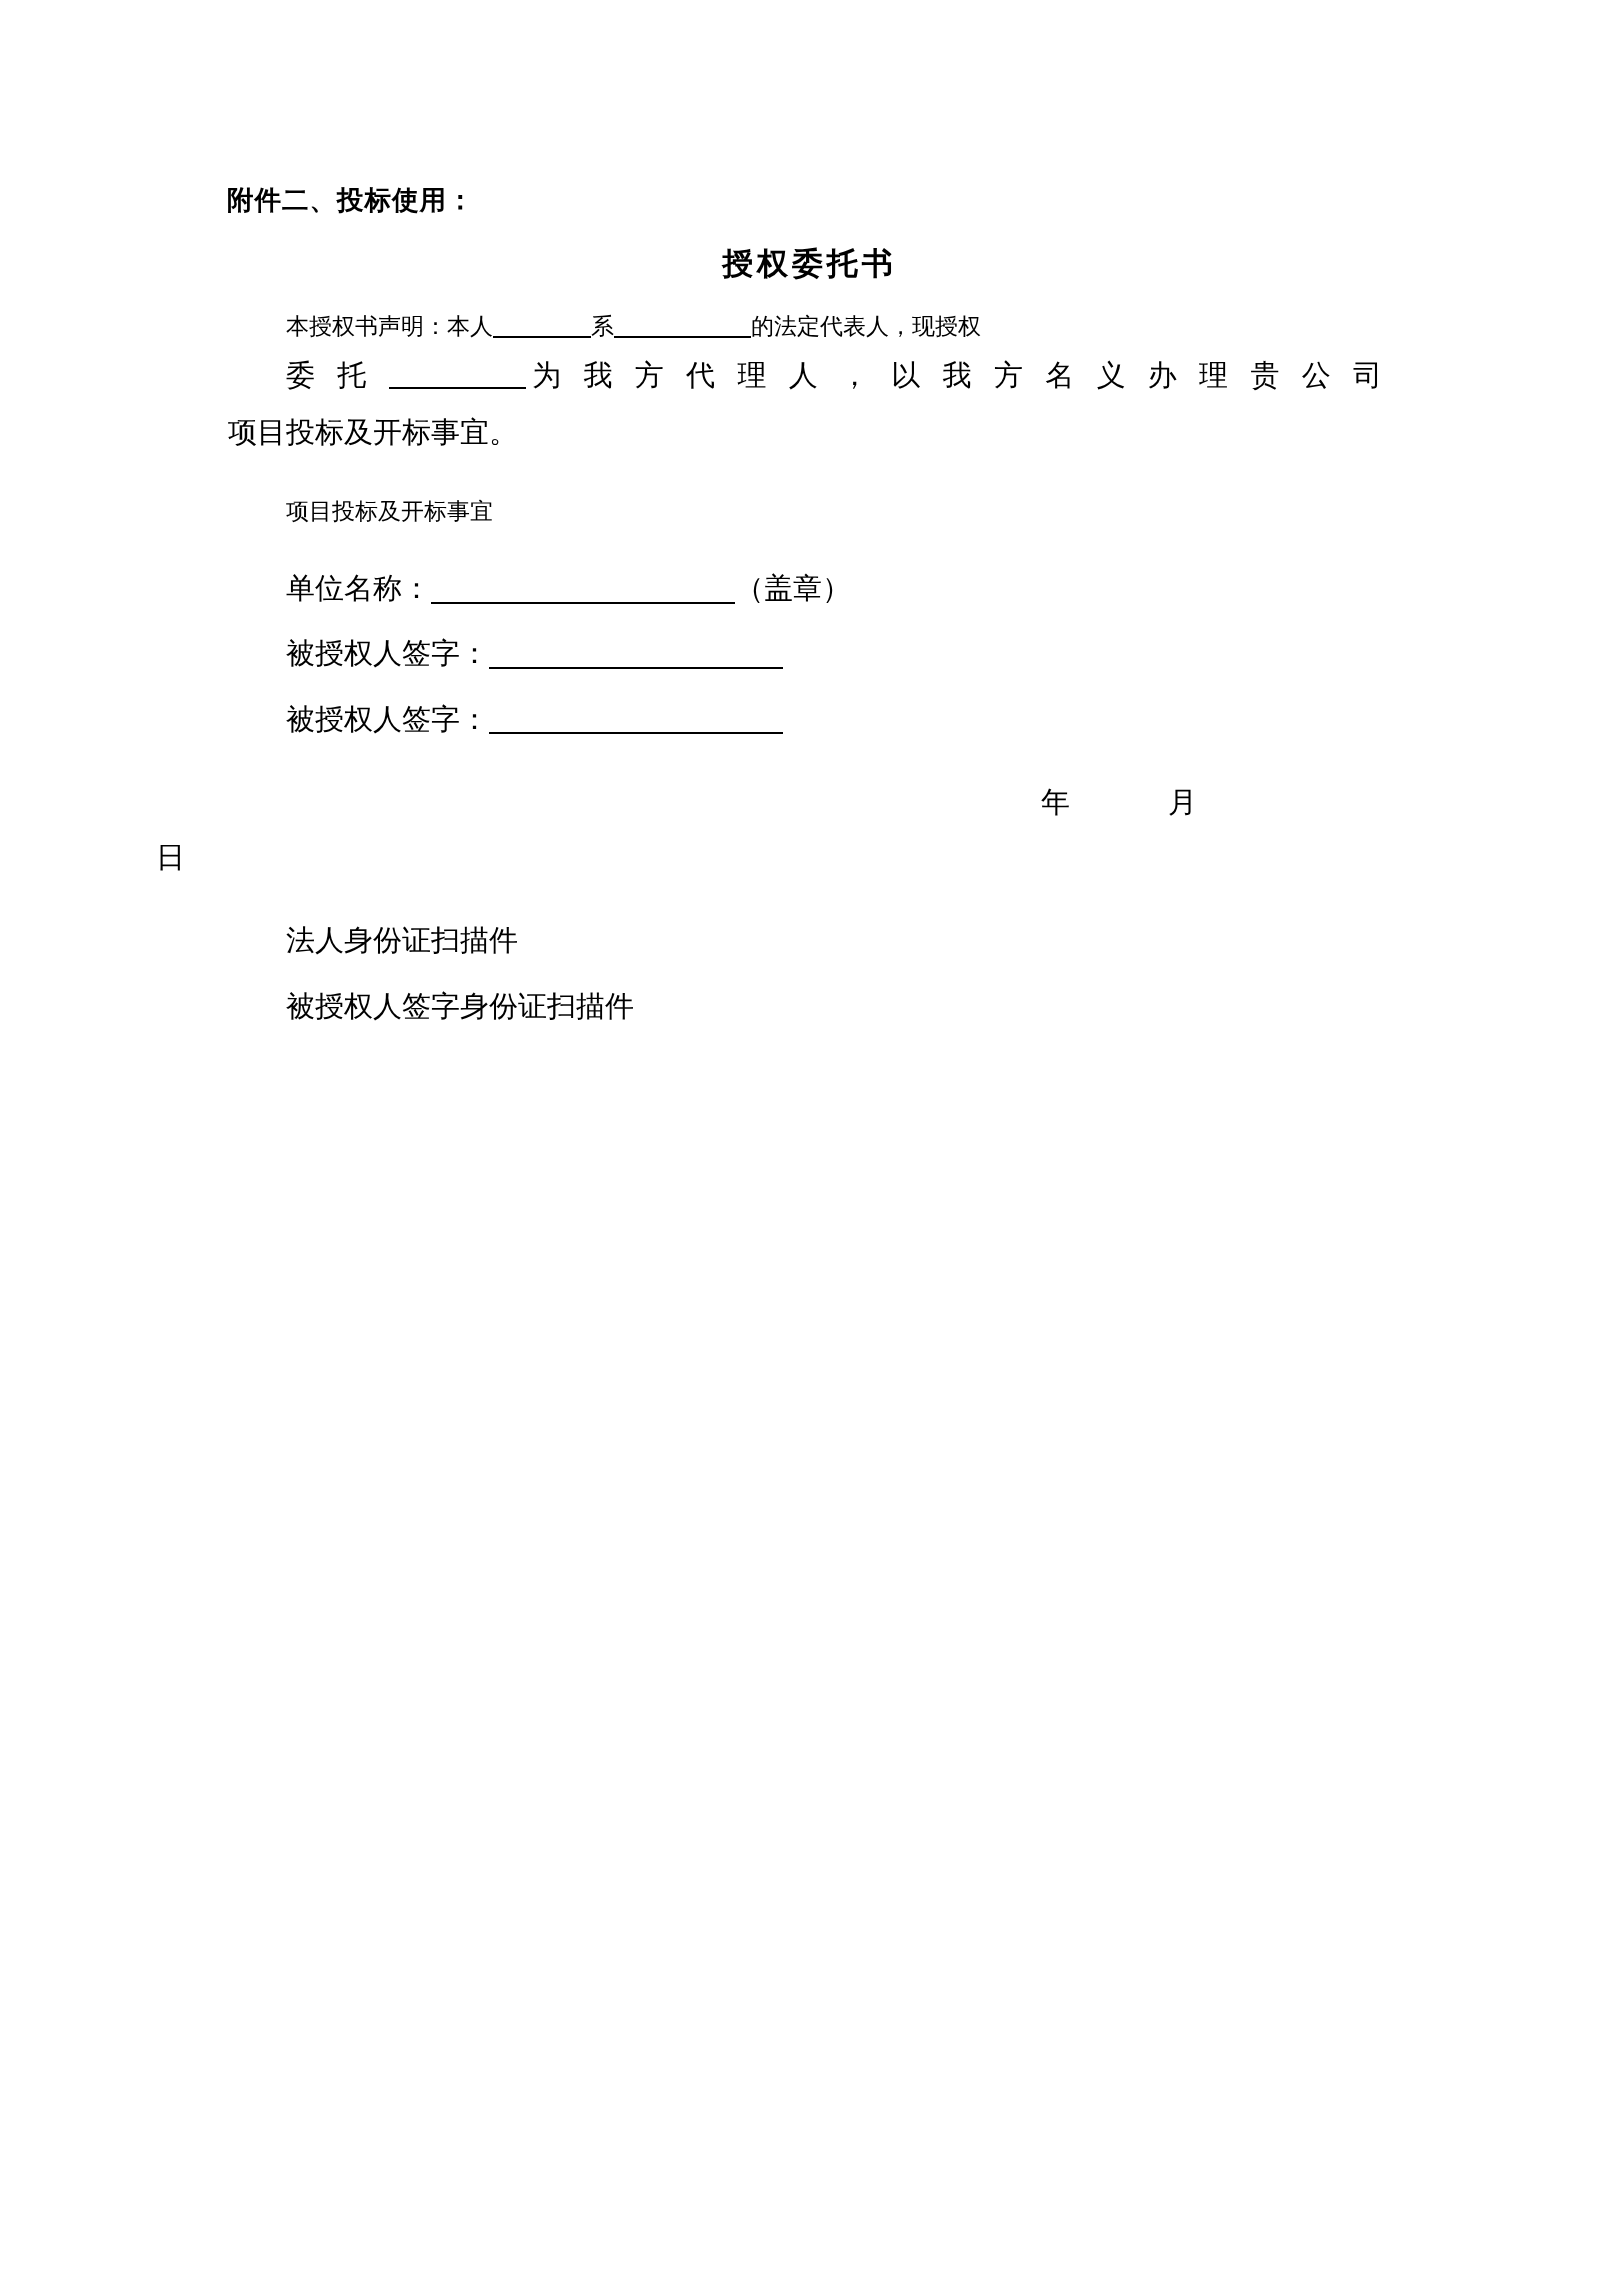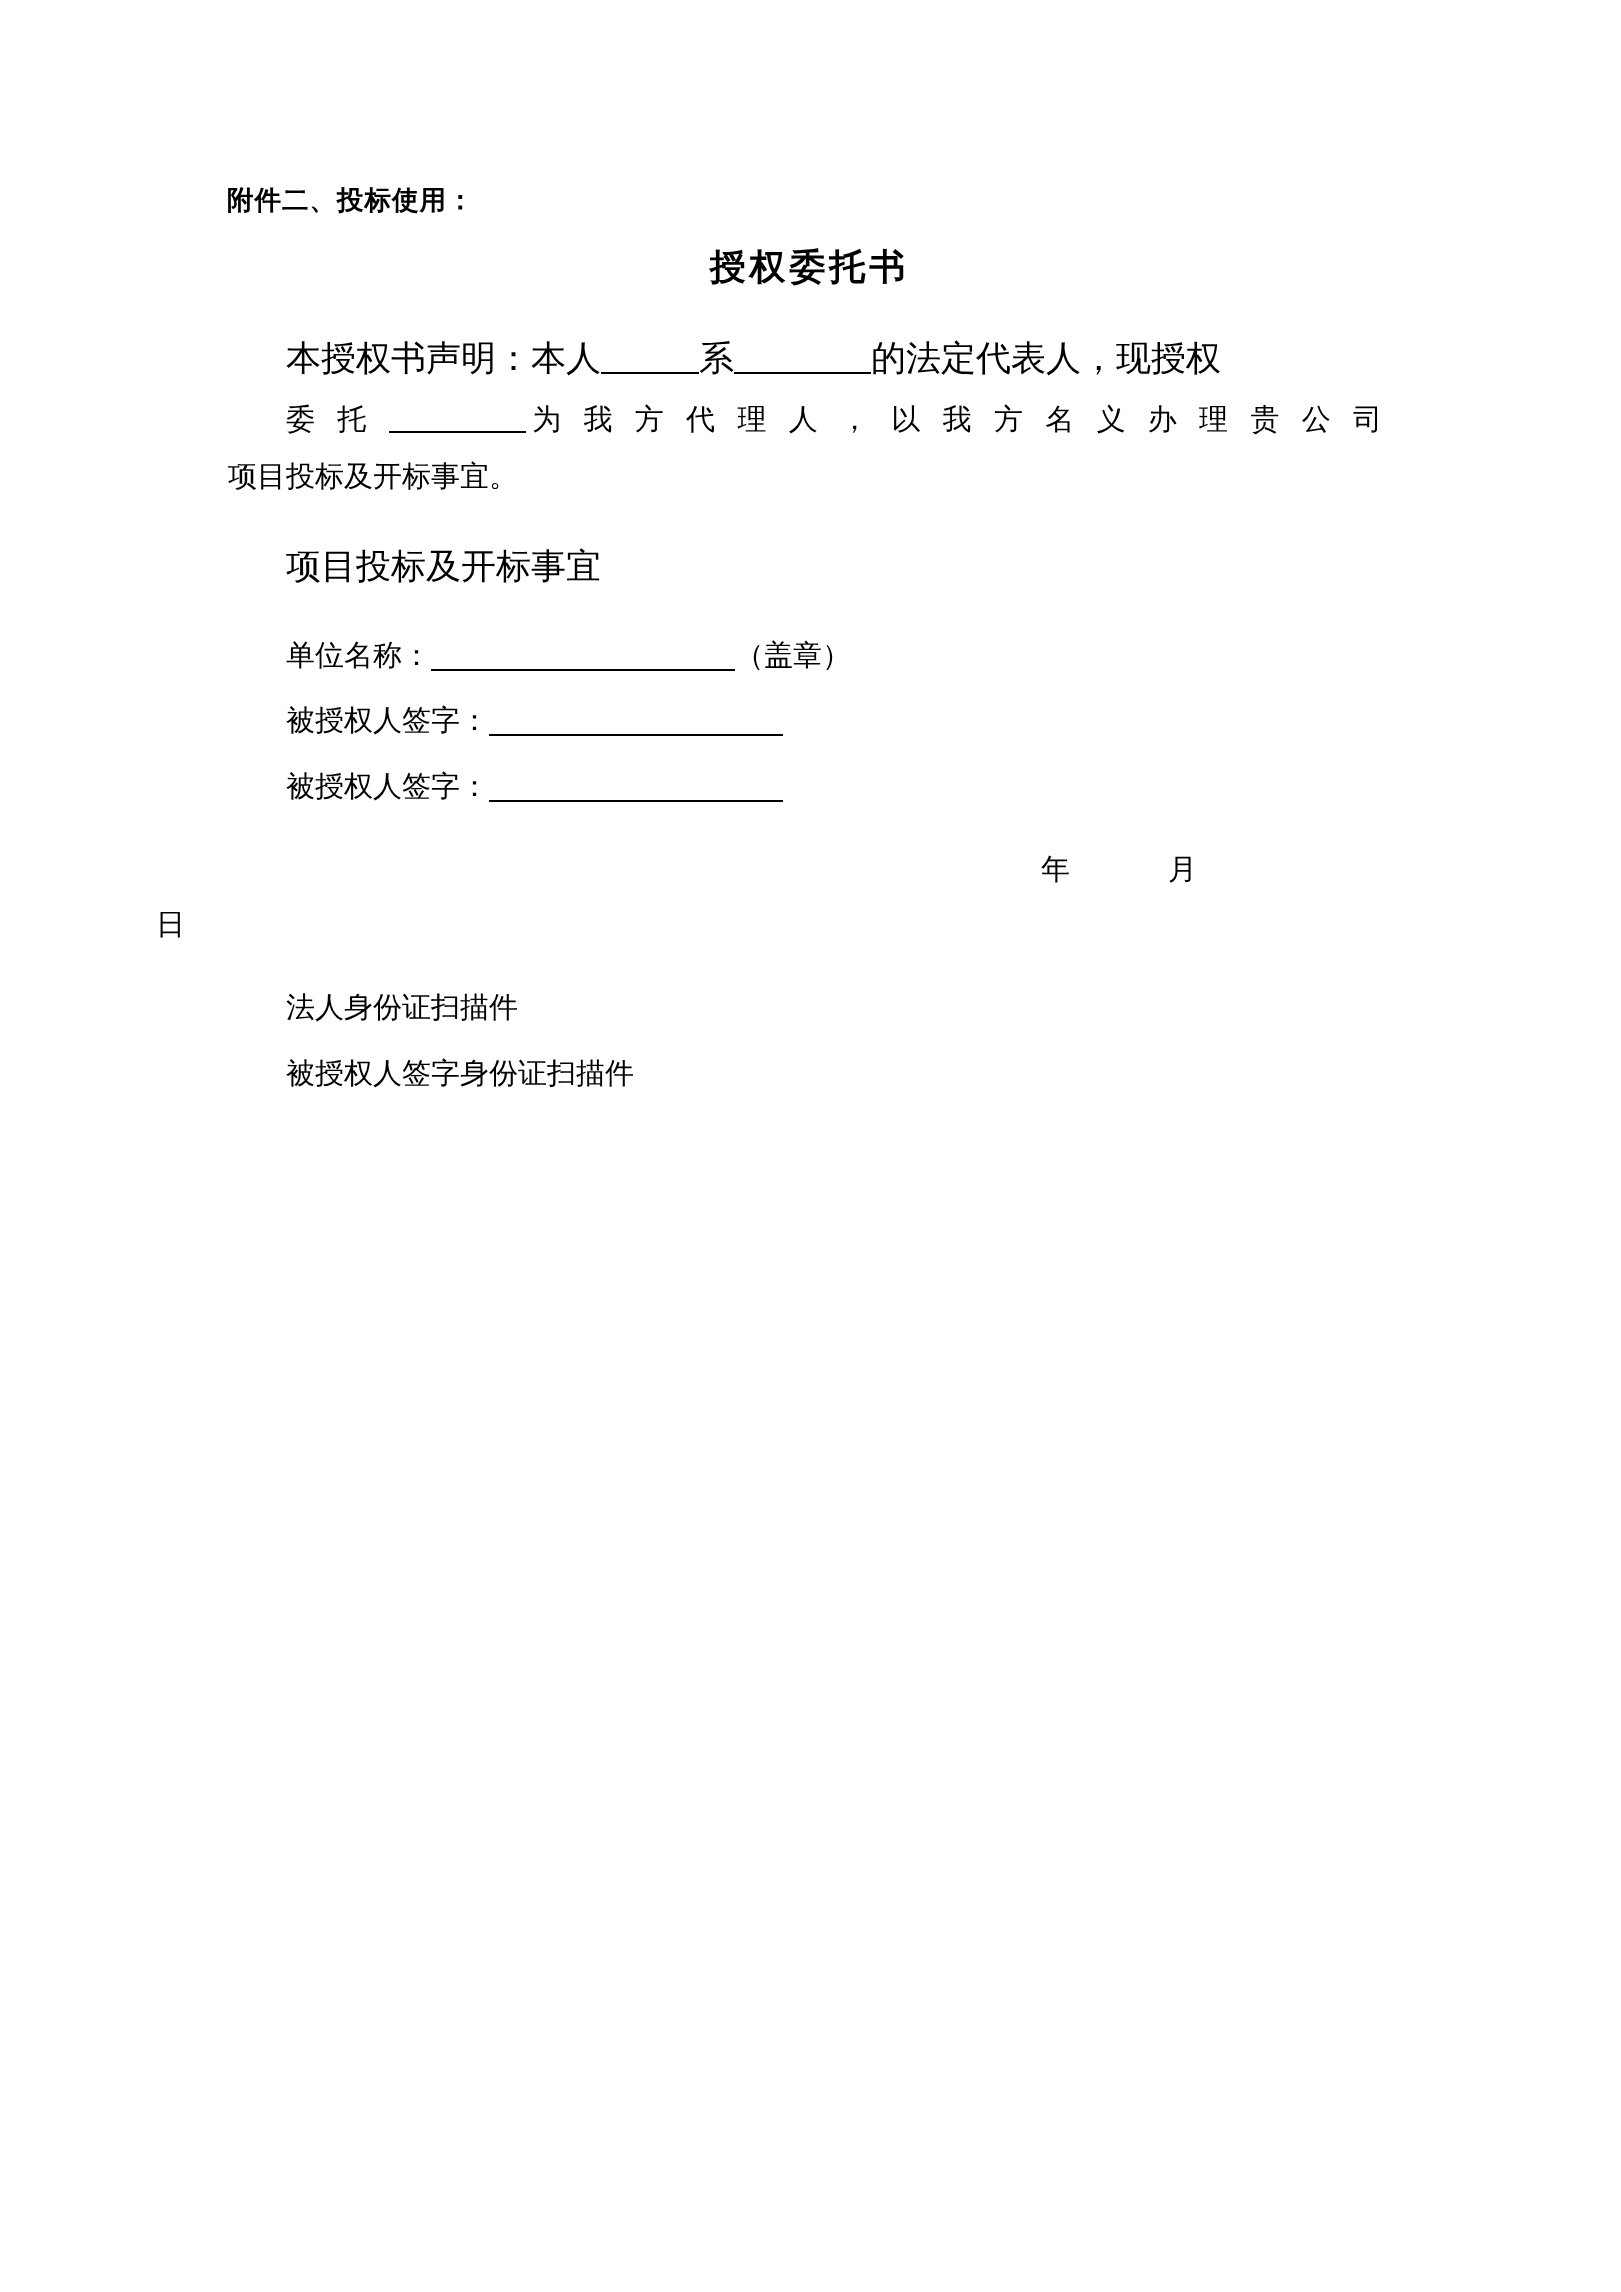--- a/index.html
+++ b/index.html
@@ -34,27 +34,27 @@
     font-weight: bold;
     font-size: 26.5px;
     letter-spacing: 1px;
     line-height: 1.2;
     margin: 0 0 27.4px 0;
   }
   .doc-title {
     text-align: center;
     font-family: "DejaVu Sans", "Liberation Sans", sans-serif;
     font-weight: bold;
-    font-size: 36px;
+    font-size: 31px;
     letter-spacing: 3.9px;
-    margin: 0 0 33px 0;
+    margin: 0 0 19px 0;
     padding-left: 9.8px;
   }
   .para {
-    font-size: 35px;
+    font-size: 23px;
     line-height: 1.92;
     margin: 0;
     text-indent: 59px;
   }
   .para-justify {
     font-size: 29px;
     line-height: 1.92;
     margin: 0;
     text-indent: 59px;
     text-align: justify;

